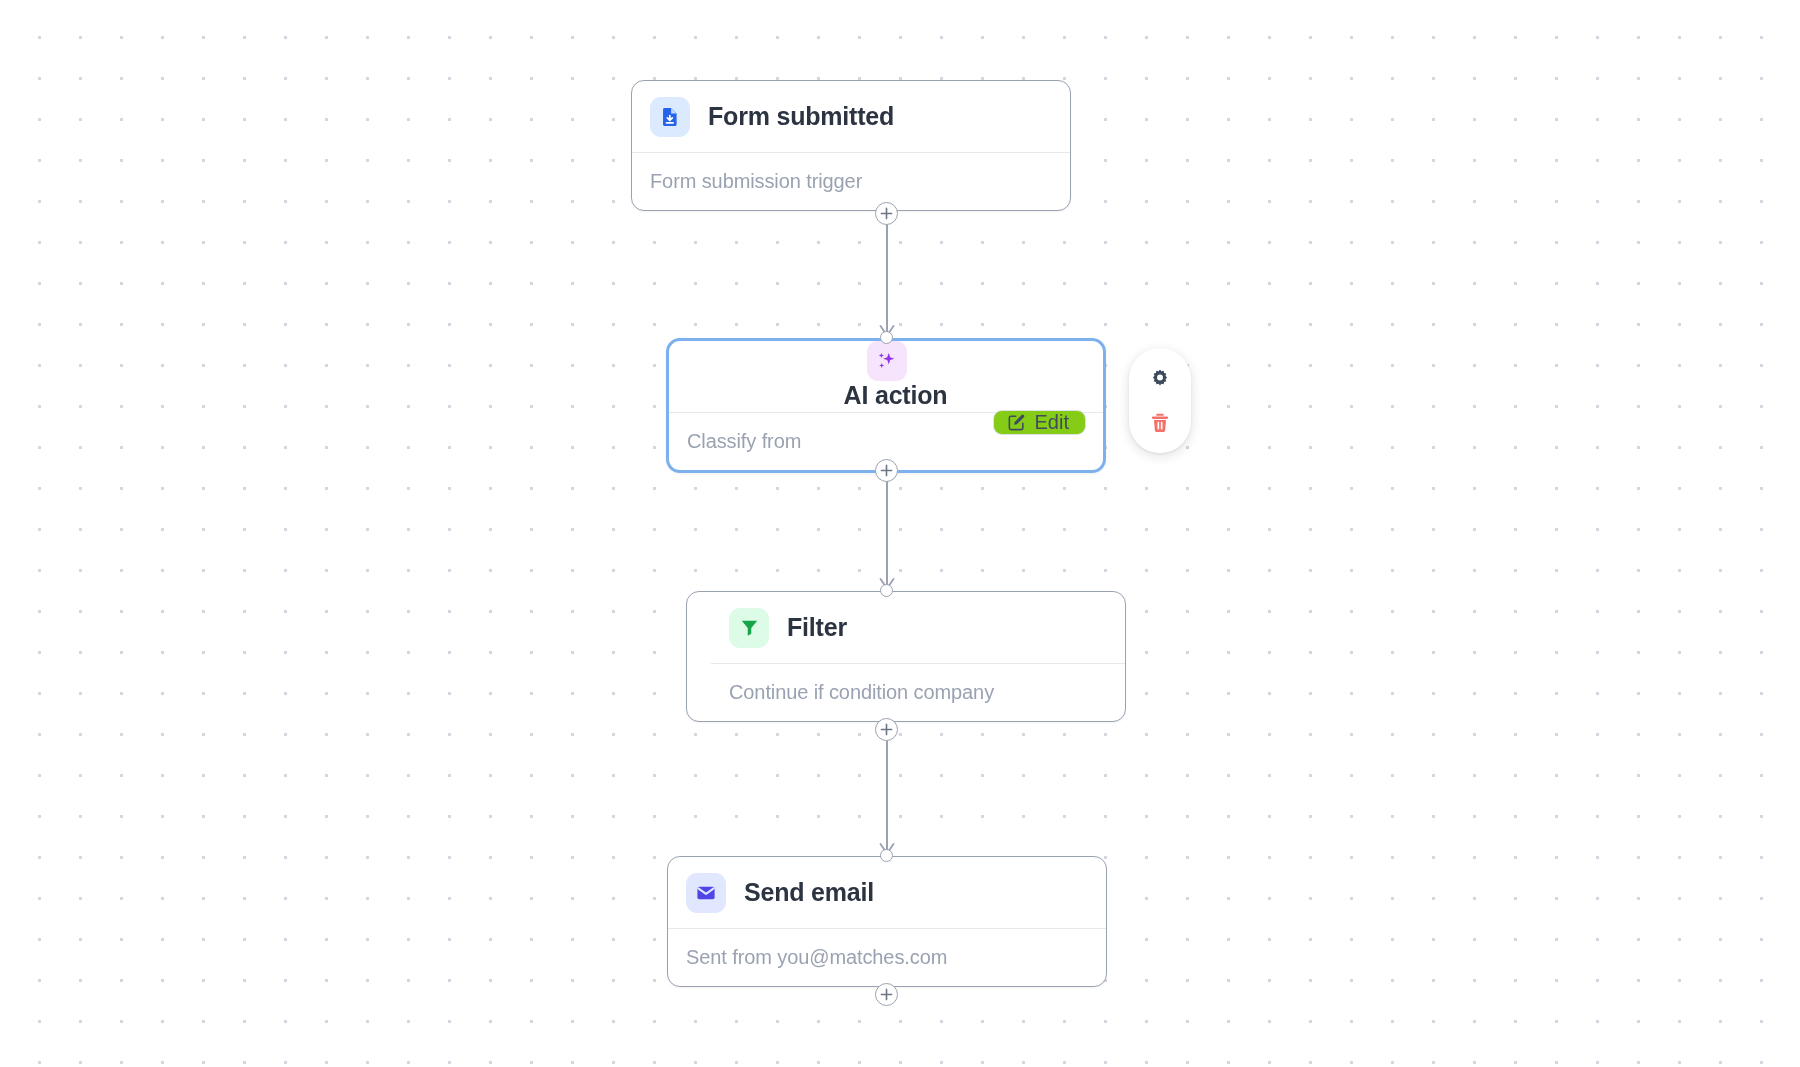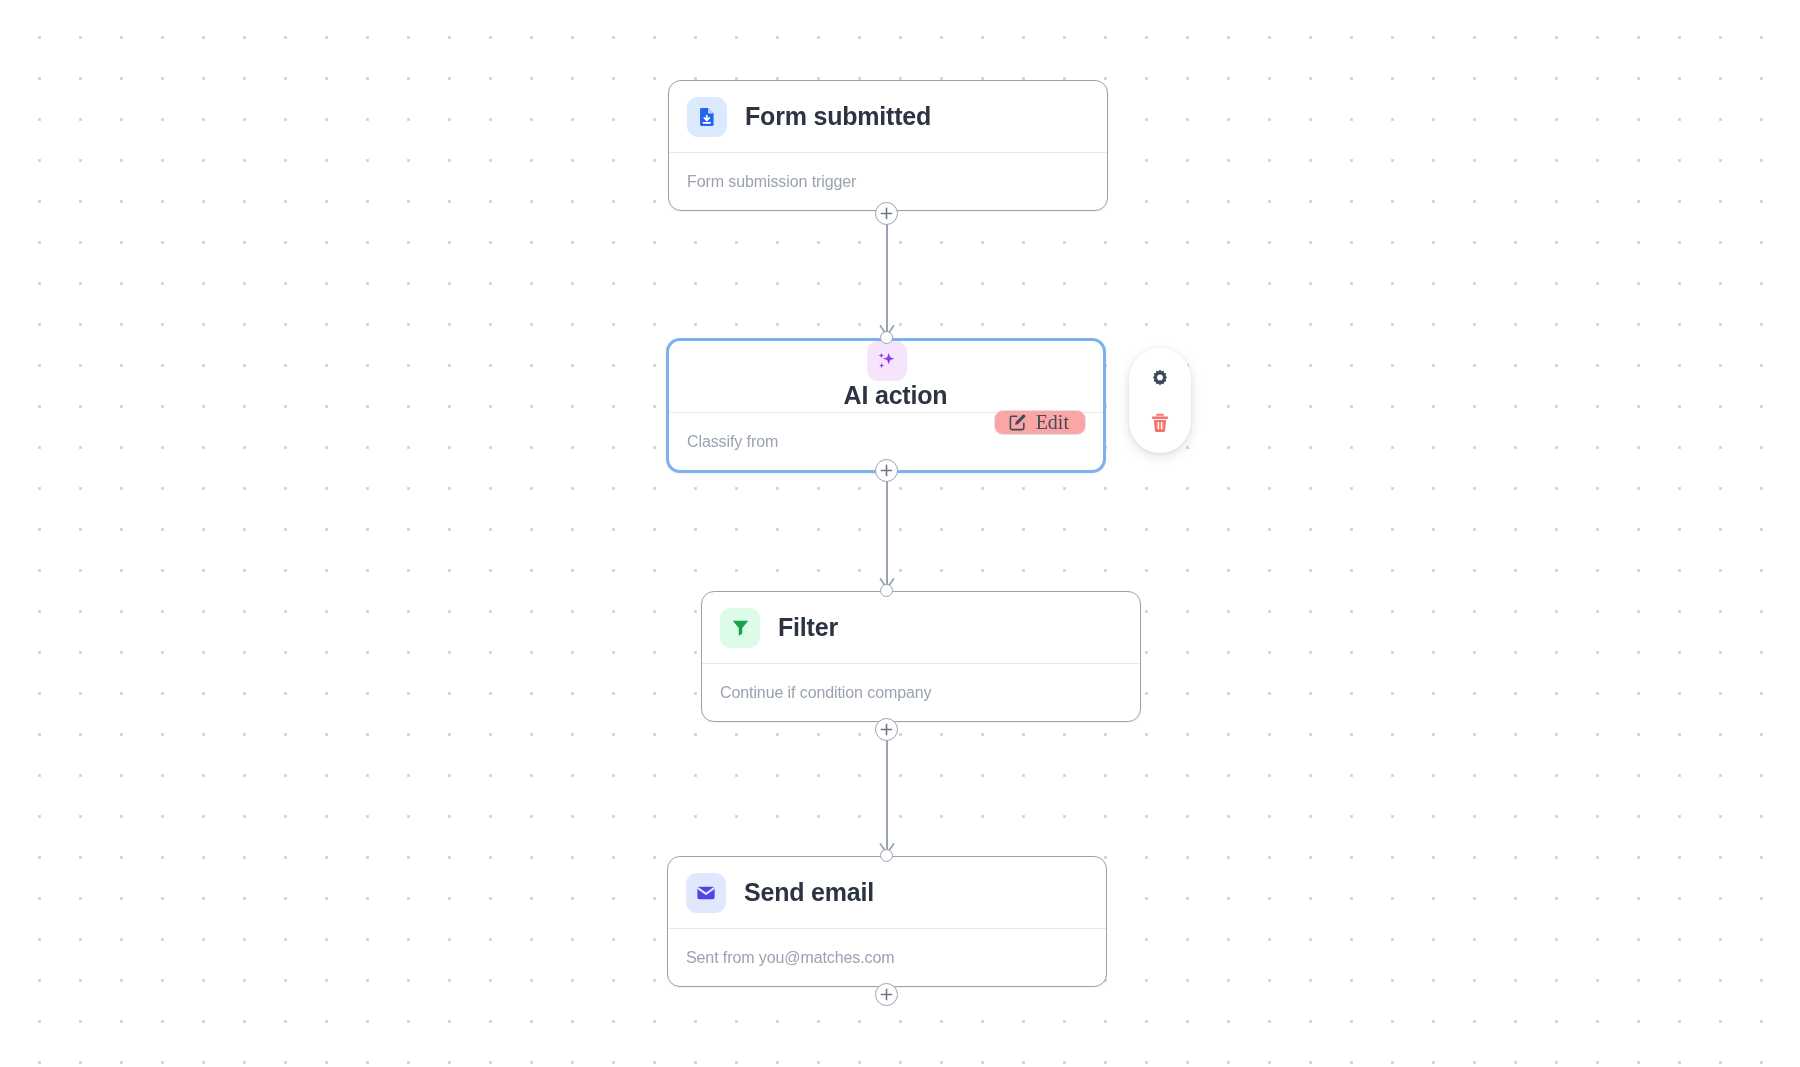--- a/index.html
+++ b/index.html
@@ -73,39 +73,39 @@
   }
 
   .node-body {
     height: 57px;
     display: flex;
     align-items: center;
     padding: 0 18px;
   }
 
   .node-subtitle {
-    font-size: 16px;
+    font-size: 20px;
     color: #9aa2b1;
     letter-spacing: -0.1px;
     white-space: nowrap;
   }
 
   
   .edit-btn {
     margin-left: auto;
     display: flex;
     align-items: center;
     gap: 9px;
     height: 38px;
     padding: 0 16px 0 13px;
-    background: #fca5a5;
+    background: #84cc16;
     border: 1.3px solid #dfe2e8;
     border-radius: 9px;
     cursor: pointer;
-    font-family: Liberation Serif, serif;
+    font-family: Liberation Sans, sans-serif;
   }
   .edit-label {
     font-size: 20px;
     color: #414b5c;
     font-weight: normal;
   }
 
   
   .connector {
     position: absolute;
@@ -196,21 +196,21 @@
     <path d="M1.5 1 L8 10.5 L14.5 1" fill="none" stroke="#9aa2b1" stroke-width="1.8" stroke-linecap="round" stroke-linejoin="round"></path>
   </svg>
   <div class="end-dot" style="top:584px;"></div>
 
   <div class="connector" style="top:729px; height:127px;"></div>
   <svg class="arrow-head" style="top:843px;" viewBox="0 0 16 13">
     <path d="M1.5 1 L8 10.5 L14.5 1" fill="none" stroke="#9aa2b1" stroke-width="1.8" stroke-linecap="round" stroke-linejoin="round"></path>
   </svg>
   <div class="end-dot" style="top:849px;"></div>
 
-  <div class="node" style="left:668px; top:80px;">
+  <div class="node" style="left:631px; top:80px;">
     <div class="node-header">
       <div class="node-icon" style="background:#dbeafe;">
         <svg width="22" height="22" viewBox="0 0 24 24" fill="#2563eb">
           <path d="M6 2.2h7.2L19.2 8.2V20.2a1.6 1.6 0 0 1-1.6 1.6H6a1.6 1.6 0 0 1-1.6-1.6V3.8A1.6 1.6 0 0 1 6 2.2z"></path>
           <path d="M13.2 2.2v6h6" fill="#bfdbfe"></path>
           <path d="M11.8 10.4v5.3m0 0l-2.7-2.7m2.7 2.7l2.7-2.7" fill="none" stroke="#ffffff" stroke-width="1.9" stroke-linecap="round" stroke-linejoin="round"></path>
           <path d="M8.2 18.4h7.2" stroke="#ffffff" stroke-width="1.9" stroke-linecap="round"></path>
         </svg>
       </div>
       <div class="node-title">Form submitted</div>
@@ -271,21 +271,21 @@
         <svg width="22" height="22" viewBox="0 0 24 24" fill="#f4726a">
           <path d="M9 1.8h6a1 1 0 0 1 1 1v1.4H8V2.8a1 1 0 0 1 1-1z"></path>
           <rect x="3.2" y="4.9" width="17.6" height="2.6" rx="1.1"></rect>
           <path d="M5.4 8.6h13.2l-1.0 11.7a1.6 1.6 0 0 1-1.6 1.45H8a1.6 1.6 0 0 1-1.6-1.45z"></path>
           <path d="M10.2 11.6v6.6M13.8 11.6v6.6" stroke="#ffffff" stroke-width="1.8" stroke-linecap="round"></path>
         </svg>
       </span>
     </button>
   </div>
 
-  <div class="node" style="left:701px; top:591px;">
+  <div class="node" style="left:686px; top:591px;padding-left:24px;">
     <div class="node-header">
       <div class="node-icon" style="background:#dcfce7;">
         <svg width="21" height="21" viewBox="0 0 24 24" fill="#16a34a">
           <path d="M3.2 4.4h17.6L14.0 12.6v6.4l-4.0 2.4v-8.8z"></path>
         </svg>
       </div>
       <div class="node-title">Filter</div>
     </div>
     <div class="node-body">
       <span class="node-subtitle">Continue if condition company</span>

